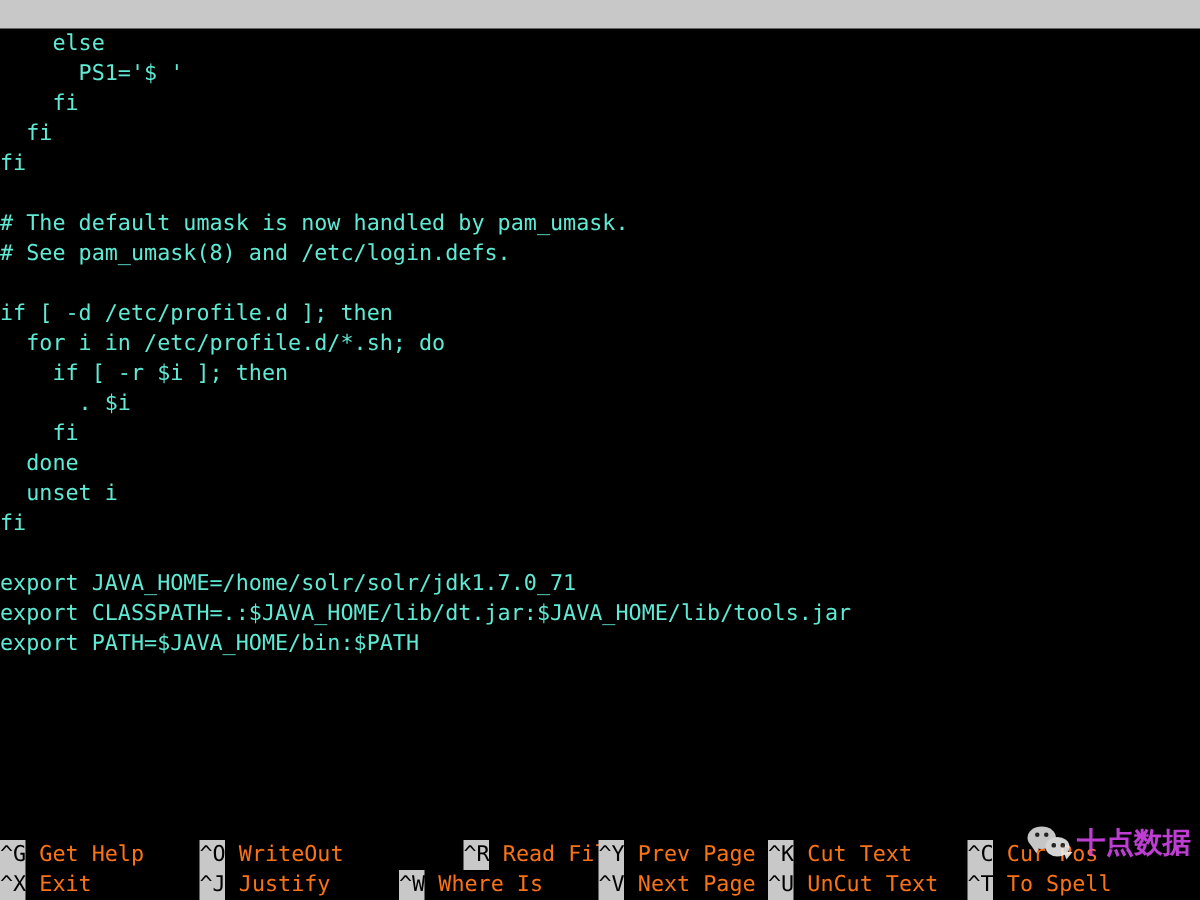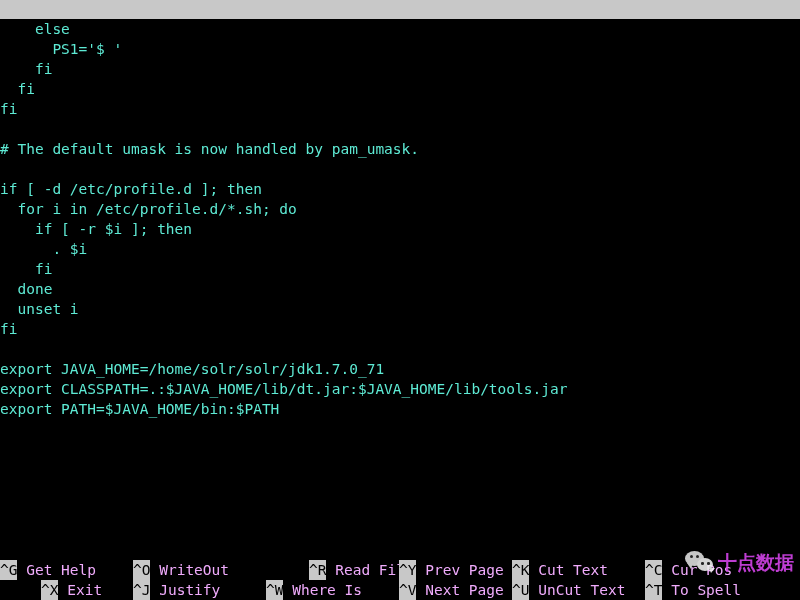--- a/index.html
+++ b/index.html
@@ -86,21 +86,21 @@
     white-space: pre;
   }
   .sc .key {
     background: #c8c8c8;
     color: #000000;
     padding: 0;
     display: inline-block;
     line-height: 20px;
   }
   .sc .lbl {
-    color: #f0abfc;
+    color: #f97316;
     display: inline-block;
     line-height: 20px;
     padding-left: 0px;
   }
 
   
   .watermark {
     position: absolute;
     right: 6px;
     top: 549px;
@@ -177,20 +177,21 @@
   </div>
 
   <div class="editor" id="editor-area">
       <div class="code-line">    else</div>
       <div class="code-line">      PS1='$ '</div>
       <div class="code-line">    fi</div>
       <div class="code-line">  fi</div>
       <div class="code-line">fi</div>
       <div class="code-line blank"> </div>
       <div class="code-line"># The default umask is now handled by pam_umask.</div>
+      <div class="code-line"># See pam_umask(8) and /etc/login.defs.</div>
       <div class="code-line blank"> </div>
       <div class="code-line">if [ -d /etc/profile.d ]; then</div>
       <div class="code-line">  for i in /etc/profile.d/*.sh; do</div>
       <div class="code-line">    if [ -r $i ]; then</div>
       <div class="code-line">      . $i</div>
       <div class="code-line">    fi</div>
       <div class="code-line">  done</div>
       <div class="code-line">  unset i</div>
       <div class="code-line">fi</div>
       <div class="code-line blank"> </div>
@@ -207,21 +208,21 @@
   <div class="shortcuts">
     <div class="shortcut-row" id="sc-row-1">
         <div class="sc" style="left: 0px;"><span class="key">^G</span><span class="lbl"> Get Help</span></div>
         <div class="sc" style="left: 133px;"><span class="key">^O</span><span class="lbl"> WriteOut</span></div>
         <div class="sc" style="left: 266px; margin-left: 43px;"><span class="key">^R</span><span class="lbl"> Read File</span></div>
         <div class="sc" style="left: 399px;"><span class="key">^Y</span><span class="lbl"> Prev Page</span></div>
         <div class="sc" style="left: 512px;"><span class="key">^K</span><span class="lbl"> Cut Text</span></div>
         <div class="sc" style="left: 645px; text-align: right;"><span class="key">^C</span><span class="lbl"> Cur Pos</span></div>
       </div>
     <div class="shortcut-row" id="sc-row-2">
-        <div class="sc" style="left: 0px; margin-left: 41px;"><span class="key">^X</span><span class="lbl"> Exit</span></div>
+        <div class="sc" style="left: 0px;"><span class="key">^X</span><span class="lbl"> Exit</span></div>
         <div class="sc" style="left: 133px;"><span class="key">^J</span><span class="lbl"> Justify</span></div>
         <div class="sc" style="left: 266px;"><span class="key">^W</span><span class="lbl"> Where Is</span></div>
         <div class="sc" style="left: 399px;"><span class="key">^V</span><span class="lbl"> Next Page</span></div>
         <div class="sc" style="left: 512px;"><span class="key">^U</span><span class="lbl"> UnCut Text</span></div>
         <div class="sc" style="left: 645px;"><span class="key">^T</span><span class="lbl"> To Spell</span></div>
       </div>
   </div>
 
   <div class="watermark">
     <div class="wm-logo">

